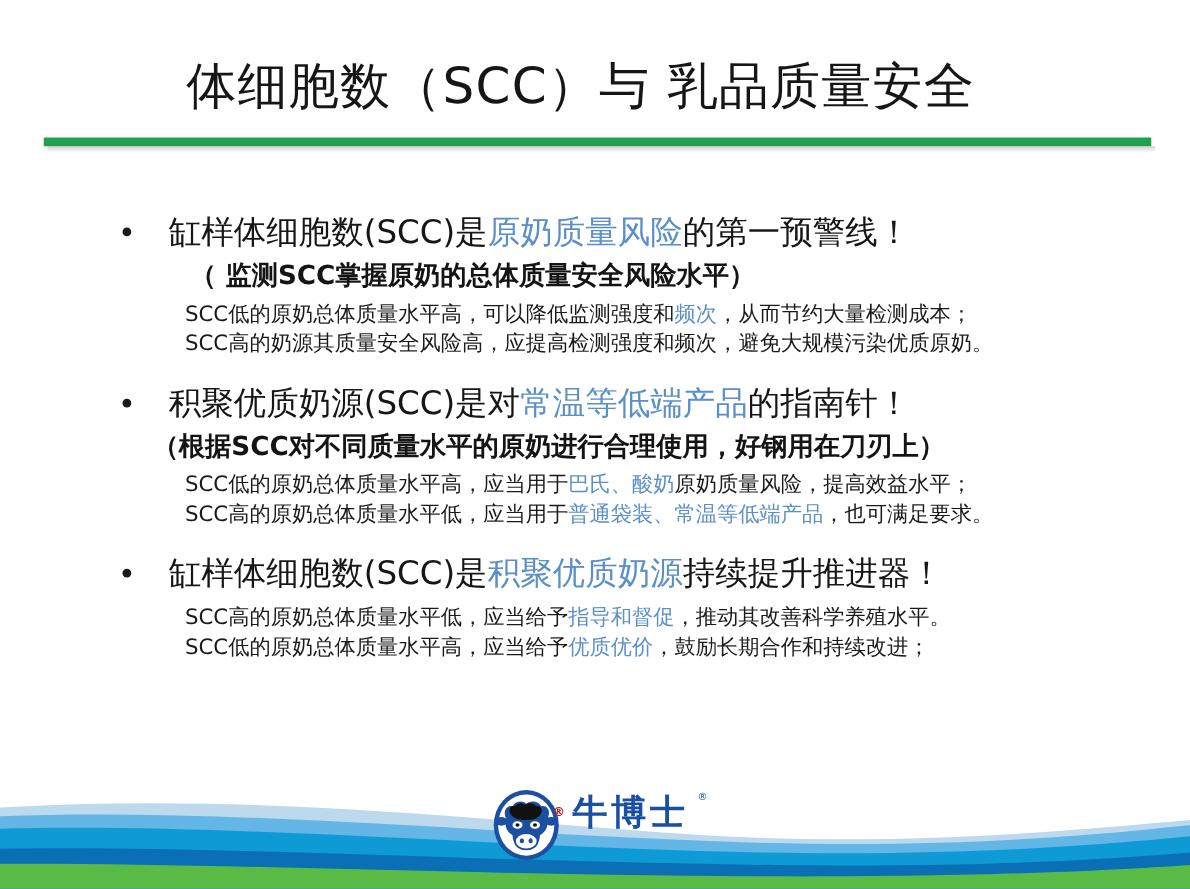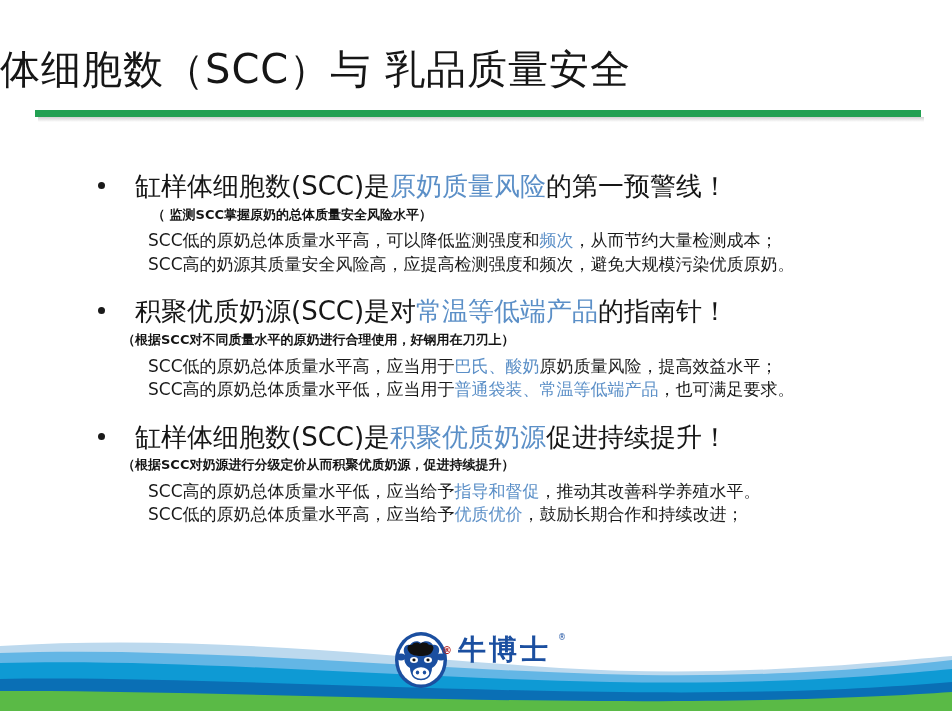--- a/index.html
+++ b/index.html
@@ -19,21 +19,21 @@
     inset: 0;
     background: #ffffff;
   }
 
   
   .title-block {
     position: absolute;
     top: 46px;
     left: 0;
     width: 780px;
-    text-align: left;
+    text-align: right;
   }
   .slide-title {
     font-size: 40px;
     font-weight: 400;
     color: #161616;
     letter-spacing: 1px;
     line-height: 1.15;
     white-space: nowrap;
   }
   .title-rule-wrap {
@@ -84,21 +84,21 @@
     border-radius: 50%;
     background: #1a1a1a;
   }
   .bullet-head {
     font-size: 26px;
     line-height: 1.42;
     color: #161616;
     white-space: nowrap;
   }
   .sub-line {
-    font-size: 13px;
+    font-size: 21px;
     font-weight: bold;
     color: #141414;
     line-height: 1.42;
     margin-top: 1px;
     padding-left: 122px;
     white-space: nowrap;
   }
   .sub-line.indent-a { padding-left: 152px; }
   .sub-line.indent-b { padding-left: 122px; }
   .sub-line.indent-c { padding-left: 122px; }
@@ -210,23 +210,22 @@
       <div class="sub-line indent-b">（根据SCC对不同质量水平的原奶进行合理使用，好钢用在刀刃上）</div>
       <div class="detail-block">
         <div class="detail-line"><span>SCC低的原奶总体质量水平高，应当用于</span><span class="hl">巴氏、酸奶</span><span>原奶质量风险，提高效益水平；</span></div>
         <div class="detail-line"><span>SCC高的原奶总体质量水平低，应当用于</span><span class="hl">普通袋装、常温等低端产品</span><span>，也可满足要求。</span></div>
       </div>
     </div>
 
     <div class="bullet-group">
       <div class="bullet-row">
         <span class="bullet-dot"></span>
-        <div class="bullet-head"><span>缸样体细胞数(SCC)是</span><span class="hl">积聚优质奶源</span><span>促进持续提升！</span></div>
-      </div>
-      <div class="sub-line indent-c">（根据SCC对奶源进行分级定价从而积聚优质奶源，促进持续提升）</div>
+        <div class="bullet-head"><span>缸样体细胞数(SCC)是</span><span class="hl">积聚优质奶源</span><span>持续提升推进器！</span></div>
+      </div>
       <div class="detail-block">
         <div class="detail-line"><span>SCC高的原奶总体质量水平低，应当给予</span><span class="hl">指导和督促</span><span>，推动其改善科学养殖水平。</span></div>
         <div class="detail-line"><span>SCC低的原奶总体质量水平高，应当给予</span><span class="hl">优质优价</span><span>，鼓励长期合作和持续改进；</span></div>
       </div>
     </div>
 
   </div>
 
   <div class="footer">
     <svg viewBox="0 0 952 95" preserveAspectRatio="none">

